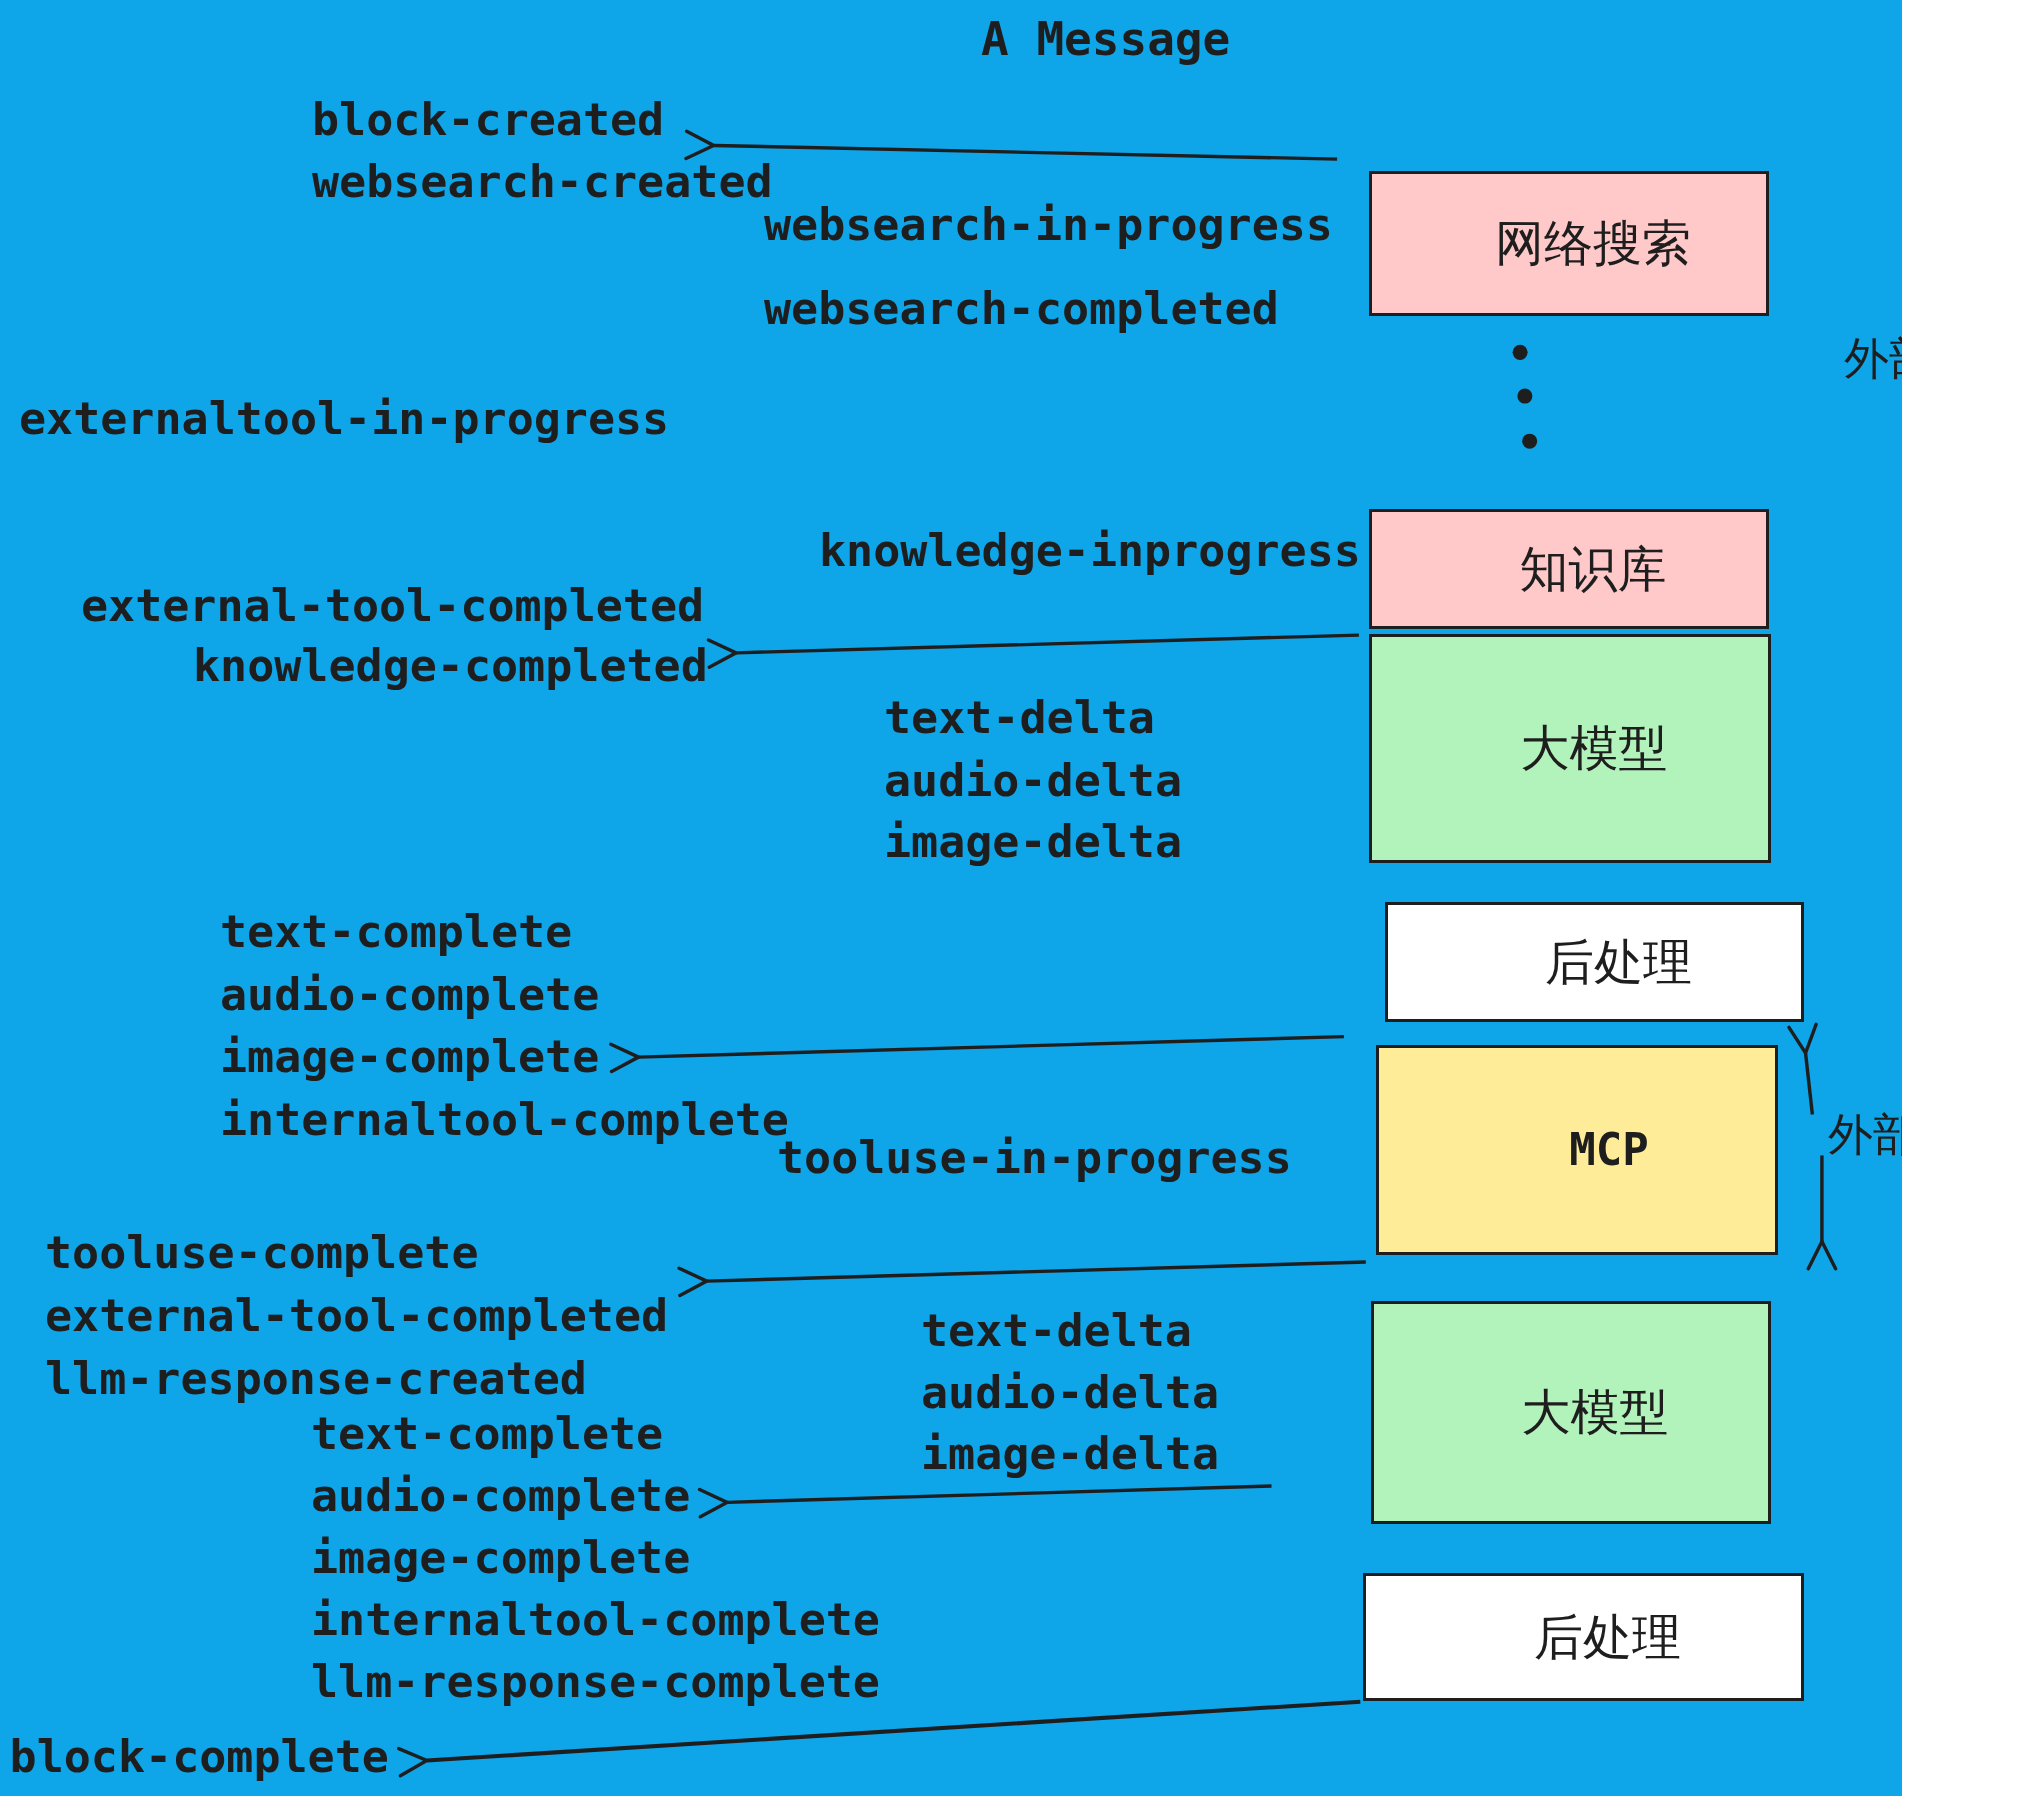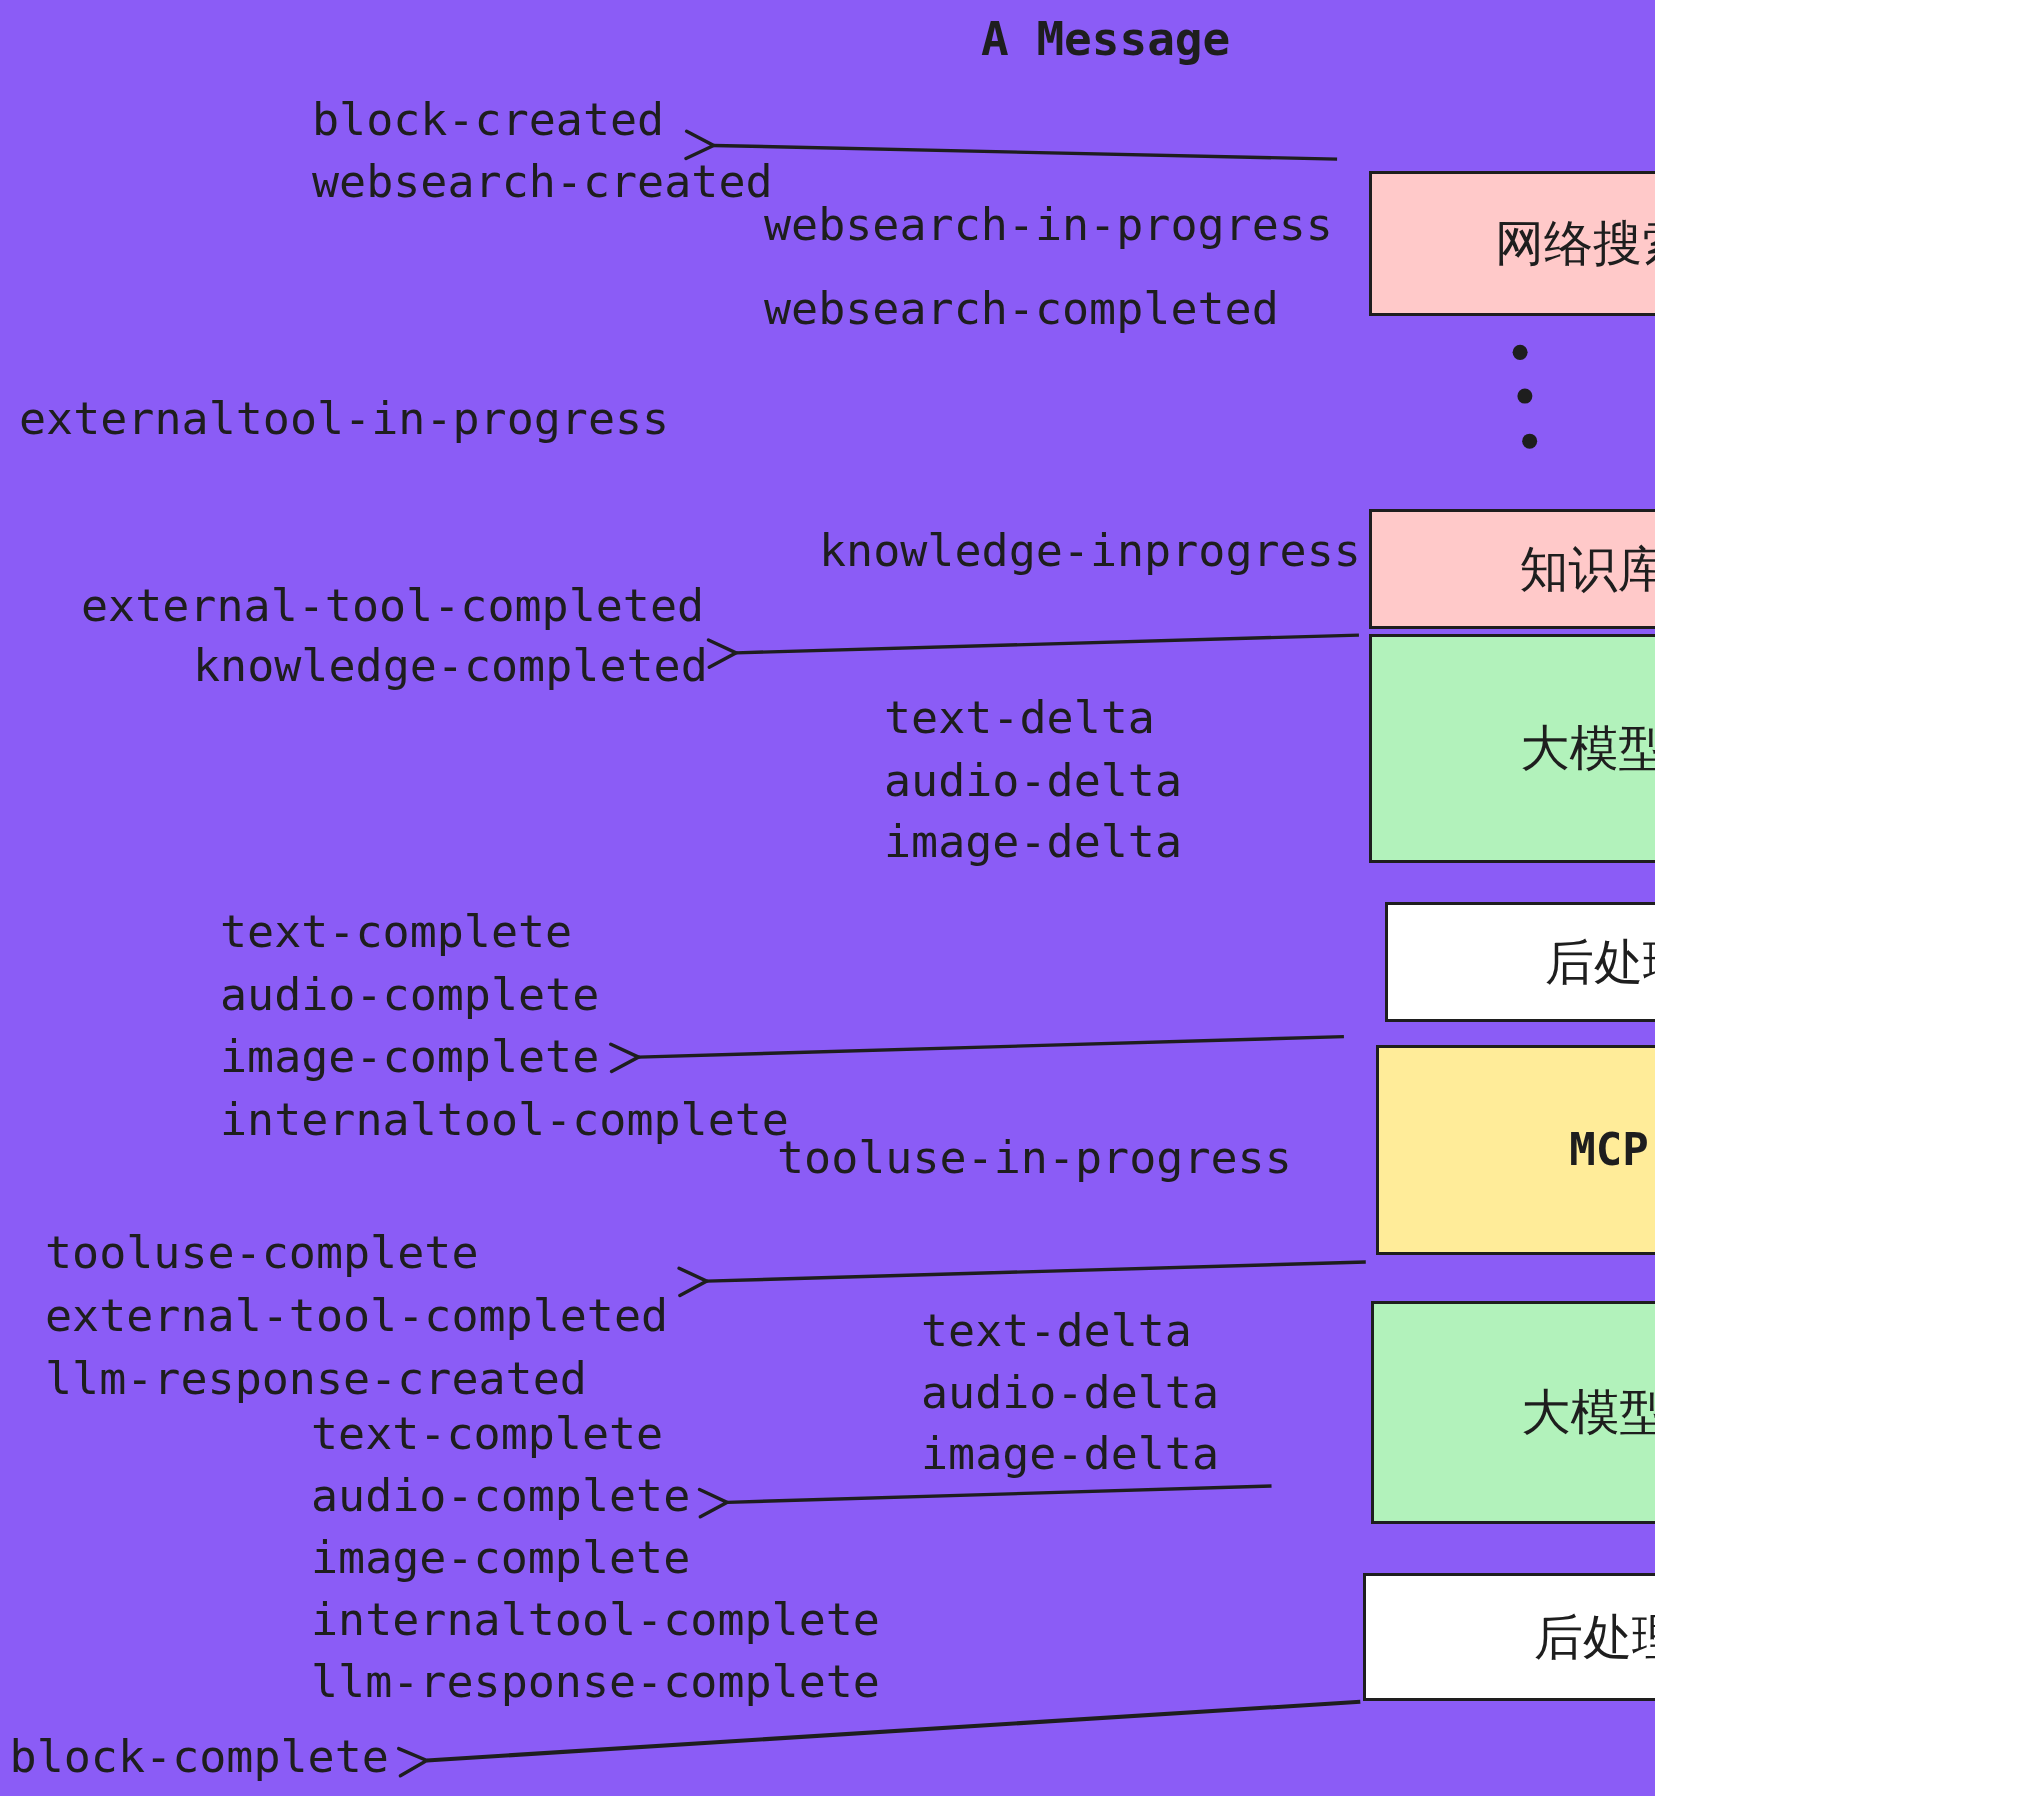--- a/index.html
+++ b/index.html
@@ -1,20 +1,20 @@
 <!DOCTYPE html>
 <html style="font-size:11px"><head>
 <meta charset="utf-8">
 <title>A Message</title>
 <style>
   html,body{margin:0;padding:0;background:#ffffff;}
-  .canvas{position:relative;width:1655px;height:1796px;background:#8b5cf6;overflow:hidden;
+  .canvas{position:relative;width:1902px;height:1796px;background:#0ea5e9;overflow:hidden;
           font-family:"DejaVu Sans","Liberation Sans",sans-serif;color:#1e1e1e;}
   .ev{position:absolute;font-family:"DejaVu Sans Mono","Liberation Mono",monospace;
-      font-weight:normal;font-size:45px;line-height:1.05;white-space:nowrap;color:#1e1e1e;}
+      font-weight:bold;font-size:45px;line-height:1.05;white-space:nowrap;color:#1e1e1e;}
   .title{position:absolute;font-family:"DejaVu Sans Mono","Liberation Mono",monospace;
       font-weight:bold;font-size:46px;white-space:nowrap;color:#1e1e1e;}
   .box{position:absolute;border:3.4px solid #1e1e1e;display:flex;align-items:center;justify-content:center;
       box-sizing:border-box;background:#ffffff;padding-left:48px;}
   .box .box-label{font-size:49px;line-height:1;color:#1e1e1e;
       font-family:"DejaVu Sans","Liberation Sans",sans-serif;}
   .box .mono-label{font-family:"DejaVu Sans Mono","Liberation Mono",monospace;font-weight:bold;font-size:44px;margin-left:16px;}
   .ann{position:absolute;font-size:45px;line-height:1;white-space:nowrap;color:#1e1e1e;
       font-family:"DejaVu Sans","Liberation Sans",sans-serif;}
   svg.layer{position:absolute;left:0;top:0;width:2035px;height:1796px;pointer-events:none;}

